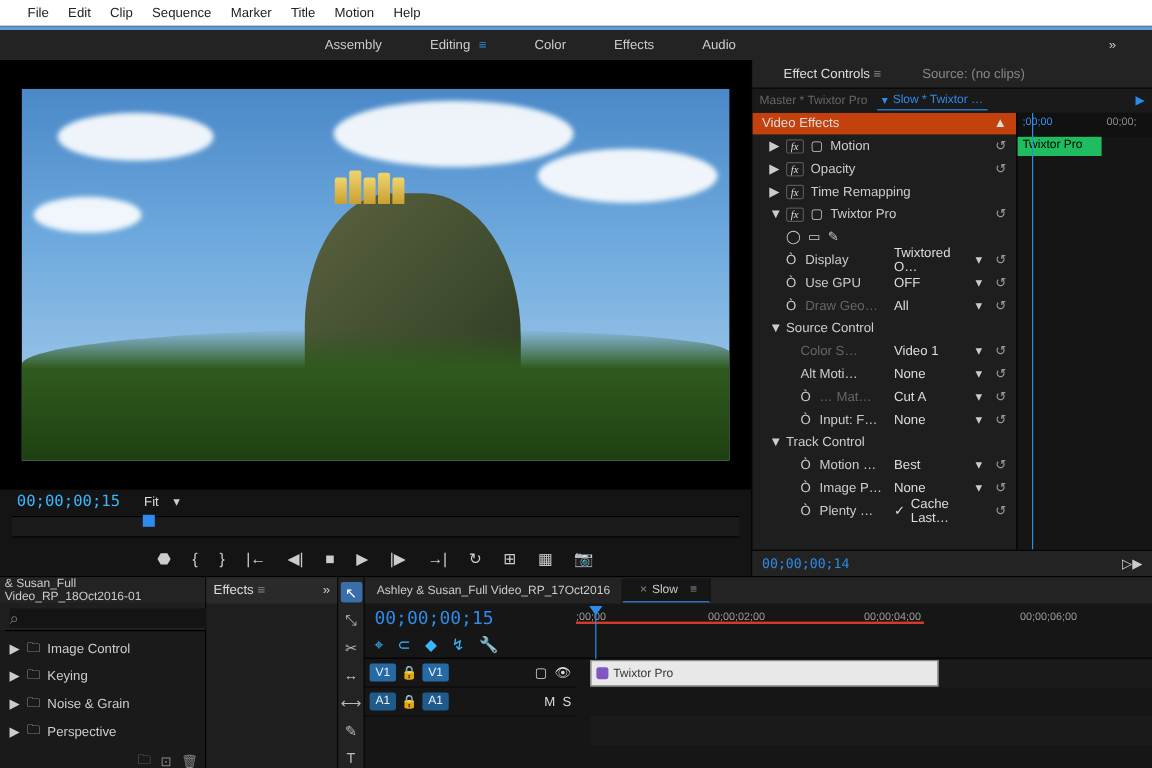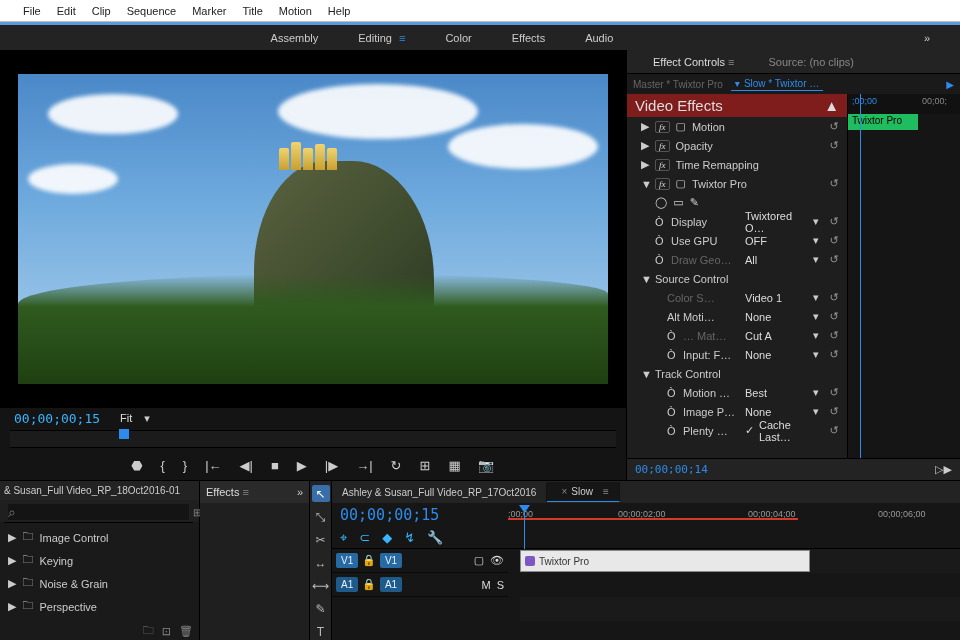--- a/index.html
+++ b/index.html
@@ -35,41 +35,41 @@
 .transport span { color:#ccc; cursor:pointer; font-size:13px; }
 .right-col { flex:1; background:#1e1e1e; display:flex; flex-direction:column; border-left:1px solid #000;}
 .right-tabbar { height:24px; background:#232323; display:flex; align-items:center; padding:0 6px; gap:14px; border-bottom:1px solid #000;}
 .right-tabbar .t { color:#ddd;margin-left:20px; }
 .right-tabbar .t.dim { color:#888; }
 .ec-body { flex:1; display:flex; overflow:hidden; }
 .ec-left { width:220px; overflow-y:auto; }
 .ec-right { flex:1; background:#151515; border-left:1px solid #000; position:relative; }
 .ec-breadcrumb { height:20px; background:#1a1a1a; display:flex; align-items:center; padding:0 6px; font-size:10px; color:#999;}
 .ec-breadcrumb .sel { color:#2d8ceb; border-bottom:1px solid #2d8ceb; margin-left:8px; padding:1px 4px; display:flex; align-items:center;}
-.ec-section { background:#7f1d1d; padding:3px 8px; color:#ddd; display:flex; align-items:center; justify-content:space-between; font-size:15px;}
+.ec-section { background:#c2410c; padding:3px 8px; color:#ddd; display:flex; align-items:center; justify-content:space-between; font-size:11px;}
 .ec-row { display:flex; align-items:center; padding:2px 6px 2px 14px; font-size:11px; color:#ccc; gap:6px; height:19px;}
 .ec-row.sub { padding-left:28px; }
 .ec-row.sub2 { padding-left:40px;align-items:center; }
 .ec-row.dim { color:#666; }
 .ec-tri { color:#ccc; width:8px; display:inline-block; }
 .ec-fx { font-style:italic; color:#ddd; border:1px solid #555; padding:0 3px; border-radius:2px; font-size:9px; font-family:serif;}
 .ec-label { flex:1; overflow:hidden; text-overflow:ellipsis; white-space:nowrap;}
 .ec-val { width:62px; text-align:left; color:#ddd;}
 .ec-dd { color:#ccc; width:8px; }
 .ec-reset { color:#999; width:14px; text-align:center; cursor:pointer;}
 .ec-stop { color:#ccc; width:10px;}
 .ec-check { width:8px; color:#ddd;}
 .ec-right-ruler { height:20px; position:relative; background:#111; }
 .ec-right-ruler .tc { position:absolute; font-size:9px; color:#888; top:2px;}
 .ec-right-bar { position:absolute; top:20px; left:0; height:16px; background:#1fbd5f; color:#000; font-size:10px; padding:1px 4px; width:70px;}
 .ec-playline { position:absolute; left:12px; top:0; bottom:0; width:1px; background:#2d8ceb;}
 .ec-foot { height:22px; background:#232323; display:flex; align-items:center; justify-content:space-between; padding:0 8px; border-top:1px solid #000;}
 .ec-foot .tc2 { color:#2d8ceb; font-family:monospace;}
 .bottom-row { display:flex; height:160px; border-top:1px solid #000;}
-.project-panel { width:200px; background:#1a1a1a; display:flex; flex-direction:column; border-right:1px solid #000;}
+.project-panel { width:172px; background:#1a1a1a; display:flex; flex-direction:column; border-right:1px solid #000;}
 .proj-tabbar { height:22px; background:#232323; display:flex; align-items:center; padding:0 4px; font-size:10px; color:#ccc;}
 .proj-search { height:22px; display:flex; align-items:center; padding:2px 4px; background:#141414; border-bottom:1px solid #000;}
 .proj-search input { flex:1; background:#141414; border:none; color:#ccc; font-size:14px; outline:none;}
 .proj-icons { display:flex; gap:6px; color:#888;}
 .proj-list { flex:1; padding:4px 0;}
 .proj-item { display:flex; align-items:center; padding:2px 8px; gap:6px; color:#ccc; font-size:11px;}
 .proj-foot { height:18px; display:flex; align-items:center; justify-content:flex-end; gap:8px; padding:0 6px; color:#888;}
 .effects-panel { width:110px; background:#1f1f1f; display:flex; flex-direction:column; border-right:1px solid #000;}
 .eff-tabbar { height:22px; background:#2a2a2a; display:flex; align-items:center; padding:0 6px; justify-content:space-between;}
 .eff-tabbar .t { color:#ddd; font-size:11px;}

